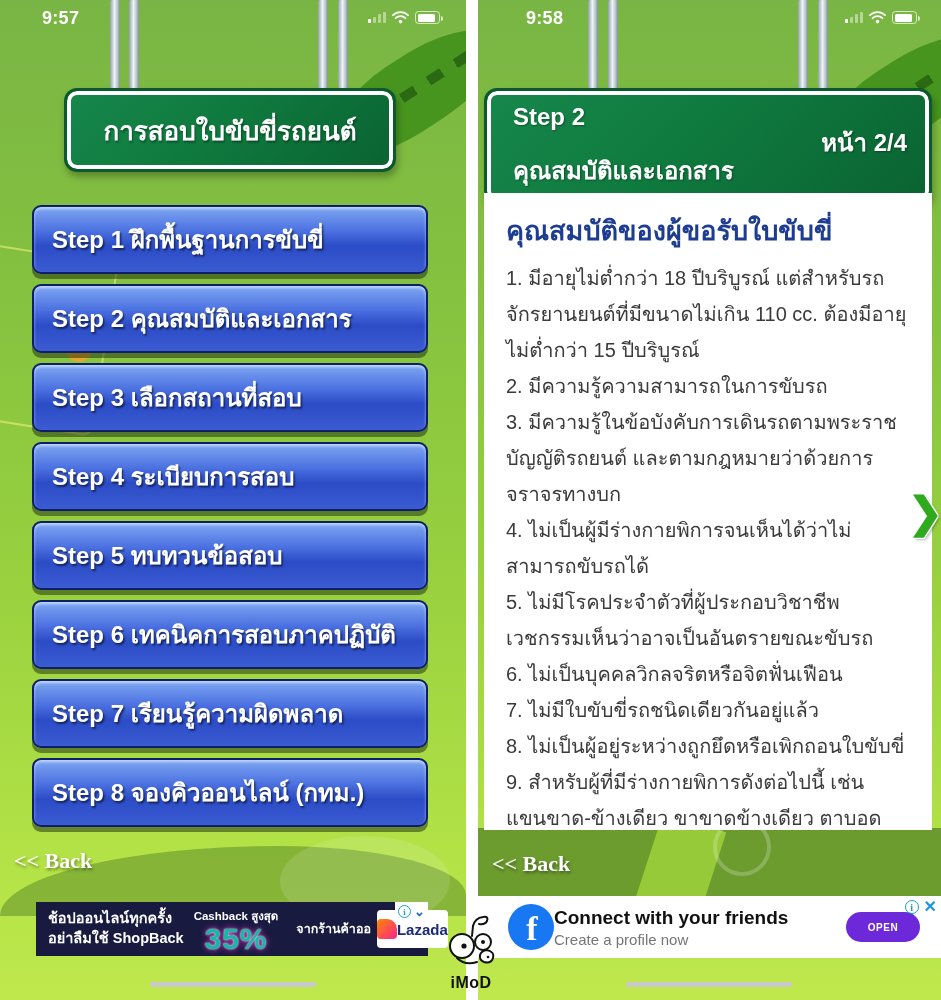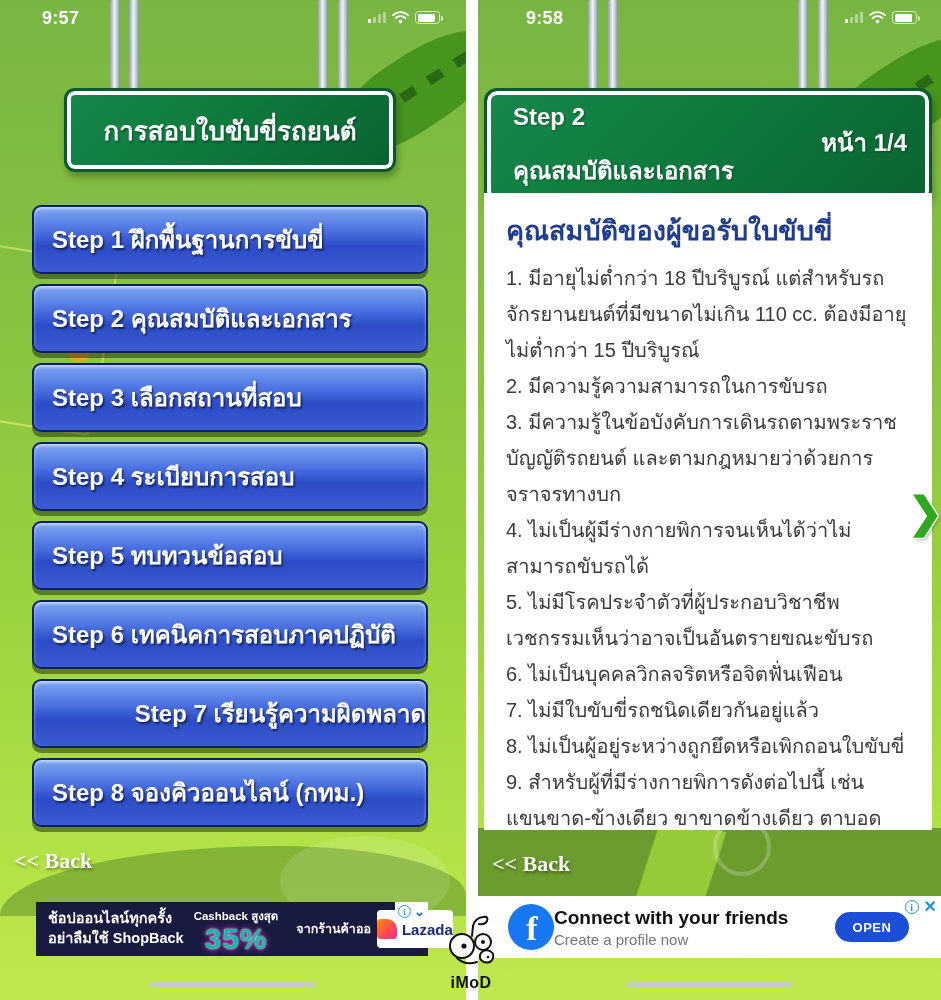--- a/index.html
+++ b/index.html
@@ -65,21 +65,21 @@
   .ad-left { position:absolute; left:36px; top:902px; width:392px; height:54px; z-index:3;
              background:#181a40; display:flex; align-items:center; color:#fff; overflow:visible; }
   .ad-left .txt2 { padding-left:12px; font-weight:bold; font-size:14.5px; line-height:1.35; white-space:nowrap; }
   .ad-left .cash { margin-left:10px; text-align:center; }
   .ad-left .cash .lbl { font-weight:bold; font-size:11.5px; white-space:nowrap; }
   .ad-left .cash .pct { font-weight:bold; font-size:30px; line-height:.9; color:#14b8a6;
                         text-shadow:0 0 2px #fff, 0 0 6px #ff3bdd; letter-spacing:1px; }
   .ad-left .vdiv { width:1px; height:34px; background:rgba(255,255,255,.4); margin:0 8px 0 10px; }
   .ad-left .fromtxt { font-size:12.5px; font-weight:bold; white-space:nowrap; }
   .lazbox { margin-left:6px; background:#fff; border-radius:4px; width:98px; height:38px;
-            display:flex; align-items:center; justify-content:center; gap:5px; }
+            display:flex; align-items:center; justify-content:center; }
   .lazheart { width:20px; height:20px; border-radius:4px 10px 4px 4px;
               background:linear-gradient(135deg,#ff8a00 0%,#ff4e50 55%,#f9278f 100%); }
   .lazname { color:#1b2a7a; font-weight:bold; font-size:15px; }
   .ad-left .corner { position:absolute; right:0; top:0; height:19px; background:#fff; display:flex; align-items:center; gap:3px; padding:0 3px; }
   .adinfo { width:13px; height:13px; border:1.5px solid #18a0c8; border-radius:50%; color:#18a0c8;
             font-size:9px; font-weight:bold; display:flex; align-items:center; justify-content:center; font-family:"Liberation Serif", serif; }
   .adchev { color:#1766d8; font-size:13px; font-weight:bold; line-height:1; }
 
   
   .card { position:absolute; left:6px; top:193px; width:448px; height:637px; z-index:2;
@@ -92,22 +92,22 @@
 
   
   .ad-right { position:absolute; left:0; top:896px; width:463px; height:62px; z-index:3; background:#ffffff;
               display:flex; align-items:center; }
   .fb-circle { margin-left:30px; width:46px; height:46px; border-radius:50%; background:#1877f2; position:relative; flex:none; }
   .fb-circle span { position:absolute; left:50%; top:54%; transform:translate(-42%,-50%); color:#fff; font-weight:bold;
                     font-size:34px; font-family:"Liberation Serif", serif; }
   .fb-txt { }
   .fb-title { color:#111; font-weight:bold; font-size:19px; }
   .fb-sub { color:#757575; font-size:15px; margin-top:2px; }
-  .open-btn { position:absolute; right:32px; top:16px; width:74px; height:30px; background:#1d4ed8; border:none;
-              border-radius:15px; color:#fff; font-weight:bold; font-size:13px; letter-spacing:.5px; cursor:pointer; }
+  .open-btn { position:absolute; right:21px; top:16px; width:74px; height:30px; background:#6d28d9; border:none;
+              border-radius:15px; color:#fff; font-weight:bold; font-size:10px; letter-spacing:.5px; cursor:pointer; }
   .ad-right .corner2 { position:absolute; right:4px; top:3px; display:flex; gap:5px; align-items:center; }
   .adinfo2 { width:14px; height:14px; border:1.5px solid #18a0c8; border-radius:50%; color:#18a0c8; font-size:10px;
              font-weight:bold; display:flex; align-items:center; justify-content:center; font-family:"Liberation Serif", serif; }
   .adclose { color:#2196d8; font-size:16px; font-weight:bold; line-height:1; cursor:pointer; }
 
   
   .homebar { position:absolute; top:982px; width:166px; height:5px; background:#c9c9c9; border-radius:3px; z-index:5; }
 
   
   .watermark { position:absolute; left:436px; top:912px; width:70px; height:82px; z-index:9; text-align:center; }
@@ -144,31 +144,31 @@
       <div class="batt">
           <b></b>
         </div>
     </div>
 
     <div class="post" style="left:110px;"></div>
     <div class="post" style="left:129px;"></div>
     <div class="post" style="left:318px;"></div>
     <div class="post" style="left:338px;"></div>
 
-    <div class="sign sign-title" style="left:64px; top:88px; width:332px; height:84px;border-radius:11px;">
+    <div class="sign sign-title" style="left:64px; top:88px; width:332px; height:84px;">
       <span>การสอบใบขับขี่รถยนต์</span>
     </div>
 
     <button class="stepbtn" style="top:205px;">Step 1 ฝึกพื้นฐานการขับขี่</button>
     <button class="stepbtn" style="top:284px;">Step 2 คุณสมบัติและเอกสาร</button>
     <button class="stepbtn" style="top:363px;">Step 3 เลือกสถานที่สอบ</button>
     <button class="stepbtn" style="top:442px;">Step 4 ระเบียบการสอบ</button>
     <button class="stepbtn" style="top:521px;">Step 5 ทบทวนข้อสอบ</button>
     <button class="stepbtn" style="top:600px;">Step 6 เทคนิคการสอบภาคปฏิบัติ</button>
-    <button class="stepbtn" style="top:679px;text-align:right;">Step 7 เรียนรู้ความผิดพลาด</button>
+    <button class="stepbtn" style="top:679px;">Step 7 เรียนรู้ความผิดพลาด</button>
     <button class="stepbtn" style="top:758px;">Step 8 จองคิวออนไลน์ (กทม.)</button>
 
     <div class="backlink" style="left:14px; top:848px;">&lt;&lt; Back</div>
 
     <div class="ad-left">
       <div class="txt2">
         <div>ช้อปออนไลน์ทุกครั้ง</div>
         <div>อย่าลืมใช้ ShopBack</div>
       </div>
       <div class="cash">
@@ -218,21 +218,21 @@
     </div>
 
     <div class="post" style="left:110px;"></div>
     <div class="post" style="left:130px;"></div>
     <div class="post" style="left:320px;"></div>
     <div class="post" style="left:340px;"></div>
 
     <div class="sign" style="left:6px; top:88px; width:448px; height:116px;">
       <div class="sign-step">Step 2</div>
       <div class="sign-sub">คุณสมบัติและเอกสาร</div>
-      <div class="sign-page">หน้า 1/4</div>
+      <div class="sign-page">หน้า 2/4</div>
     </div>
 
     <div class="card">
       <div class="card-title">คุณสมบัติของผู้ขอรับใบขับขี่</div>
       <div class="card-item">1. มีอายุไม่ต่ำกว่า 18 ปีบริบูรณ์ แต่สำหรับรถจักรยานยนต์ที่มีขนาดไม่เกิน 110 cc. ต้องมีอายุไม่ต่ำกว่า 15 ปีบริบูรณ์</div>
       <div class="card-item">2. มีความรู้ความสามารถในการขับรถ</div>
       <div class="card-item">3. มีความรู้ในข้อบังคับการเดินรถตามพระราชบัญญัติรถยนต์ และตามกฎหมายว่าด้วยการจราจรทางบก</div>
       <div class="card-item">4. ไม่เป็นผู้มีร่างกายพิการจนเห็นได้ว่าไม่สามารถขับรถได้</div>
       <div class="card-item">5. ไม่มีโรคประจำตัวที่ผู้ประกอบวิชาชีพเวชกรรมเห็นว่าอาจเป็นอันตรายขณะขับรถ</div>
       <div class="card-item">6. ไม่เป็นบุคคลวิกลจริตหรือจิตฟั่นเฟือน</div>

